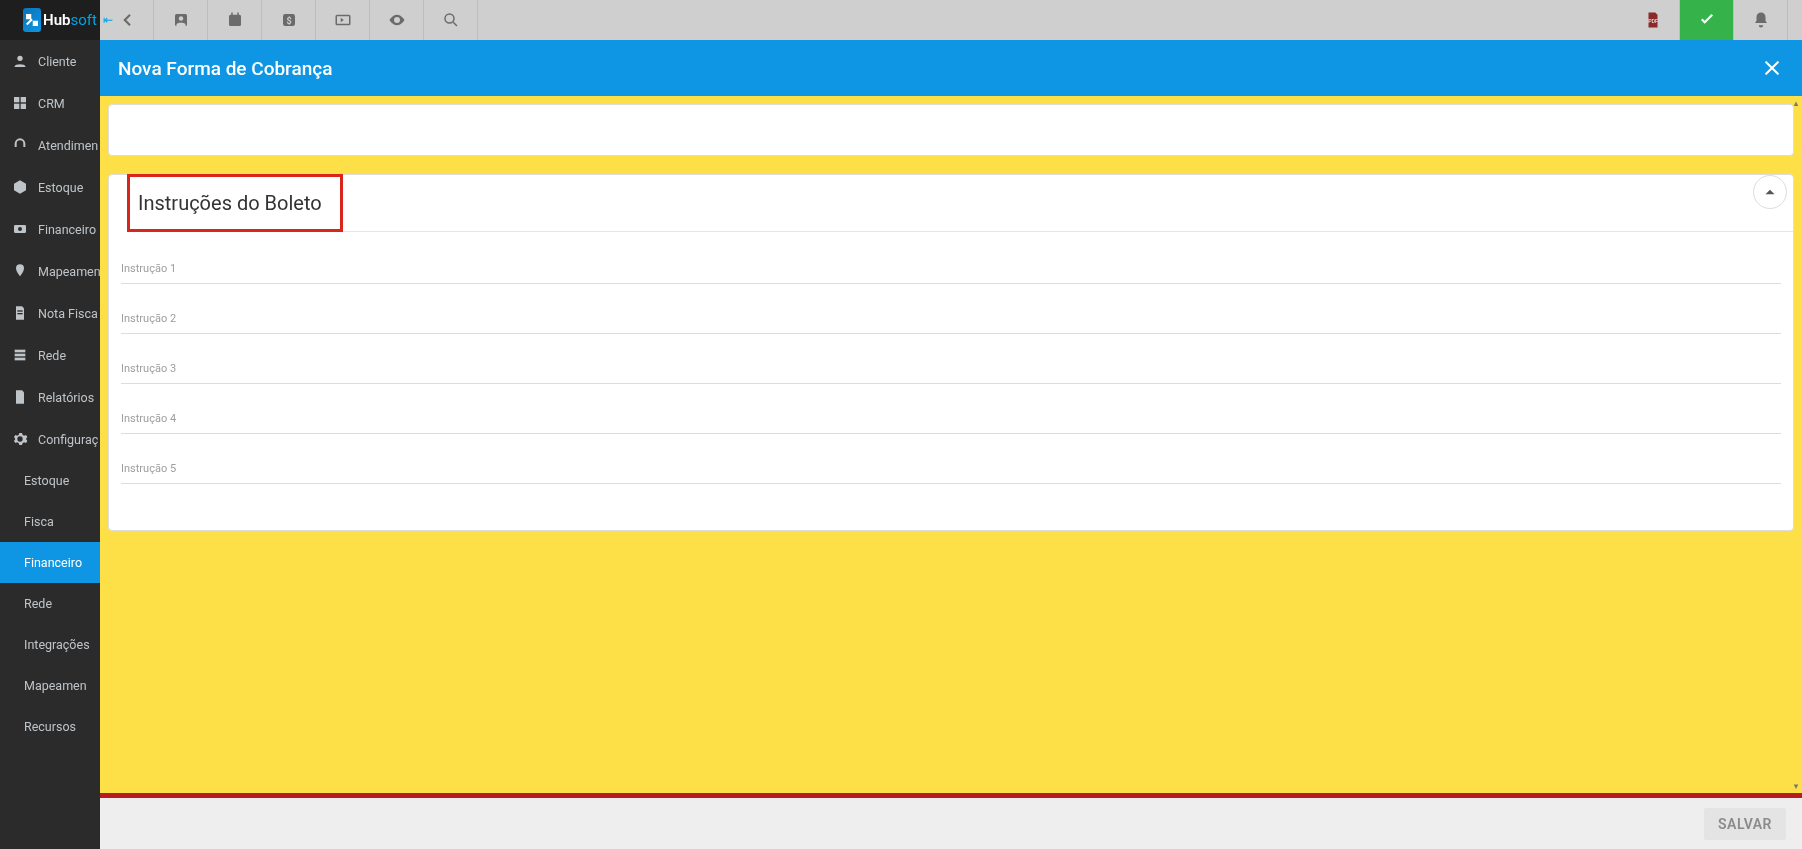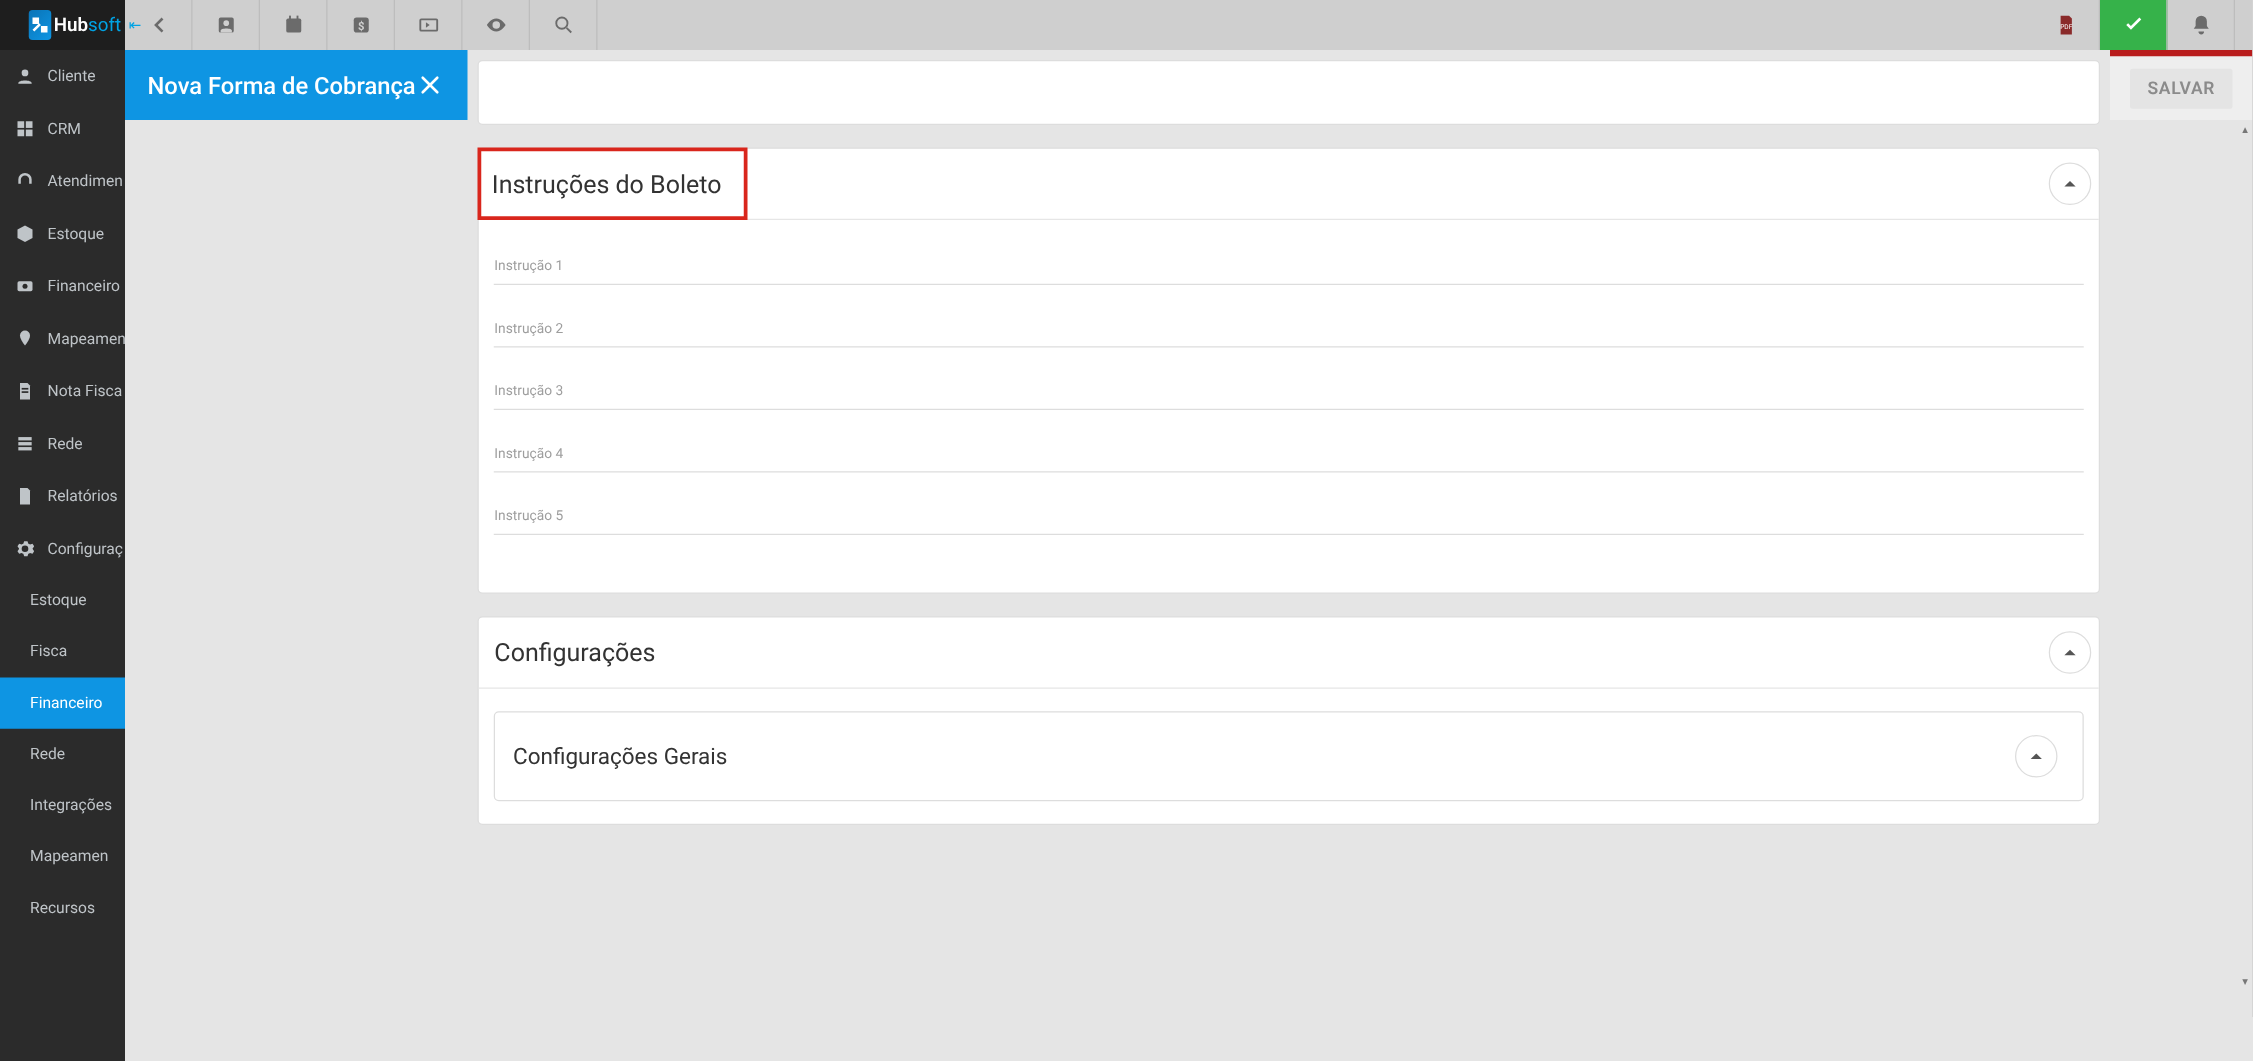--- a/index.html
+++ b/index.html
@@ -24,32 +24,32 @@
 .main { flex: 1; display: flex; flex-direction: column; position: relative; }
 .topbar { height: 40px; background: #cfcfcf; display: flex; align-items: stretch; }
 .top-btn { width: 54px; display: flex; align-items: center; justify-content: center; border-right: 1px solid #bdbdbd; cursor: pointer; }
 .top-btn svg { width: 18px; height: 18px; fill: #6b6b6b; }
 .top-spacer { flex: 1; }
 .top-btn.green { background: #36b24a; }
 .top-btn.green svg { fill: #fff; }
 
 
 .content { flex: 1; position: relative; background: #cfcfcf; overflow: hidden; }
-.modal { position: absolute; left: 0; right: 0; top: 0; bottom: 0; background: #e5e5e5; display: flex; }
+.modal { position: absolute; left: 0; right: 0; top: 0; bottom: 0; background: #fde047; display: flex; flex-direction: column; }
 .modal-header { height: 56px; background: #0e95e3; color: #fff; display: flex; align-items: center; padding: 0 18px; justify-content: space-between; }
 .modal-header h1 { font-size: 19px; font-weight: 500; }
 .close-btn { width: 24px; height: 24px; cursor: pointer; display:flex;align-items:center;justify-content:center;}
 .close-btn svg { width: 20px; height: 20px; fill: #fff; }
 
 .modal-body { flex: 1; overflow-y: auto; padding: 8px 8px 0 8px; position:relative; }
 .card { background: #fff; border: 1px solid #ddd; border-radius: 4px; margin-bottom: 18px; }
 .card.blank { height: 52px; }
 .card-header { display: flex; align-items: center; justify-content: space-between; padding: 16px 12px; border-bottom: 1px solid #e6e6e6; }
 .card-header.highlight { outline: 3px solid #d9261c; outline-offset: -2px; width: fit-content; padding: 16px 20px 16px 10px; border-bottom:none;}
-.card-header-row { display:flex; align-items:center; justify-content:space-between; border-bottom:1px solid #e6e6e6;}
+.card-header-row { display:flex; justify-content:space-between; border-bottom:1px solid #e6e6e6;margin-left:19px;}
 .card-title { font-size: 20px; color: #333; font-weight: 400; }
 .chevron-circle { width: 34px; height: 34px; border: 1px solid #ddd; border-radius: 50%; display: flex; align-items: center; justify-content: center; cursor: pointer; margin-right:6px;}
 .chevron-circle svg { width: 18px; height: 18px; fill: #555; }
 
 .card-body { padding: 20px 12px 28px; }
 .field { border: none; border-bottom: 1px solid #ddd; width: 100%; padding: 10px 0 8px; font-size: 11px; color: #333; background: transparent; outline: none; margin-bottom: 18px; }
 .field::placeholder { color: #9e9e9e; }
 
 .inner-card { border:1px solid #ddd; border-radius:4px; margin:18px 12px; }
 .inner-header { display:flex; align-items:center; justify-content:space-between; padding: 18px 14px; }
@@ -250,42 +250,20 @@
           </div>
           <div class="card-body">
             <input class="field" placeholder="Instrução 1" style="">
             <input class="field" placeholder="Instrução 2" style="">
             <input class="field" placeholder="Instrução 3" style="">
             <input class="field" placeholder="Instrução 4" style="">
             <input class="field" placeholder="Instrução 5" style="">
           </div>
         </div>
 
-        <div class="card">
-          <div class="card-header-row">
-            <div class="card-header" style="border-bottom:none">
-              <span class="card-title">Configurações</span>
-            </div>
-            <div class="chevron-circle">
-                <svg viewBox="0 0 24 24">
-                  <path d="M6 15l6-6 6 6z"></path>
-                </svg>
-              </div>
-          </div>
-          <div class="inner-card">
-            <div class="inner-header">
-              <span class="inner-title">Configurações Gerais</span>
-              <div class="chevron-circle">
-                  <svg viewBox="0 0 24 24">
-                    <path d="M6 15l6-6 6 6z"></path>
-                  </svg>
-                </div>
-            </div>
-          </div>
-        </div>
       </div>
 
       <div class="right-scroll-arrows">
         <span>▴</span>
         <span>▾</span>
       </div>
 
       <div class="modal-footer">
         <div class="save-btn"><span>SALVAR</span></div>
       </div>

